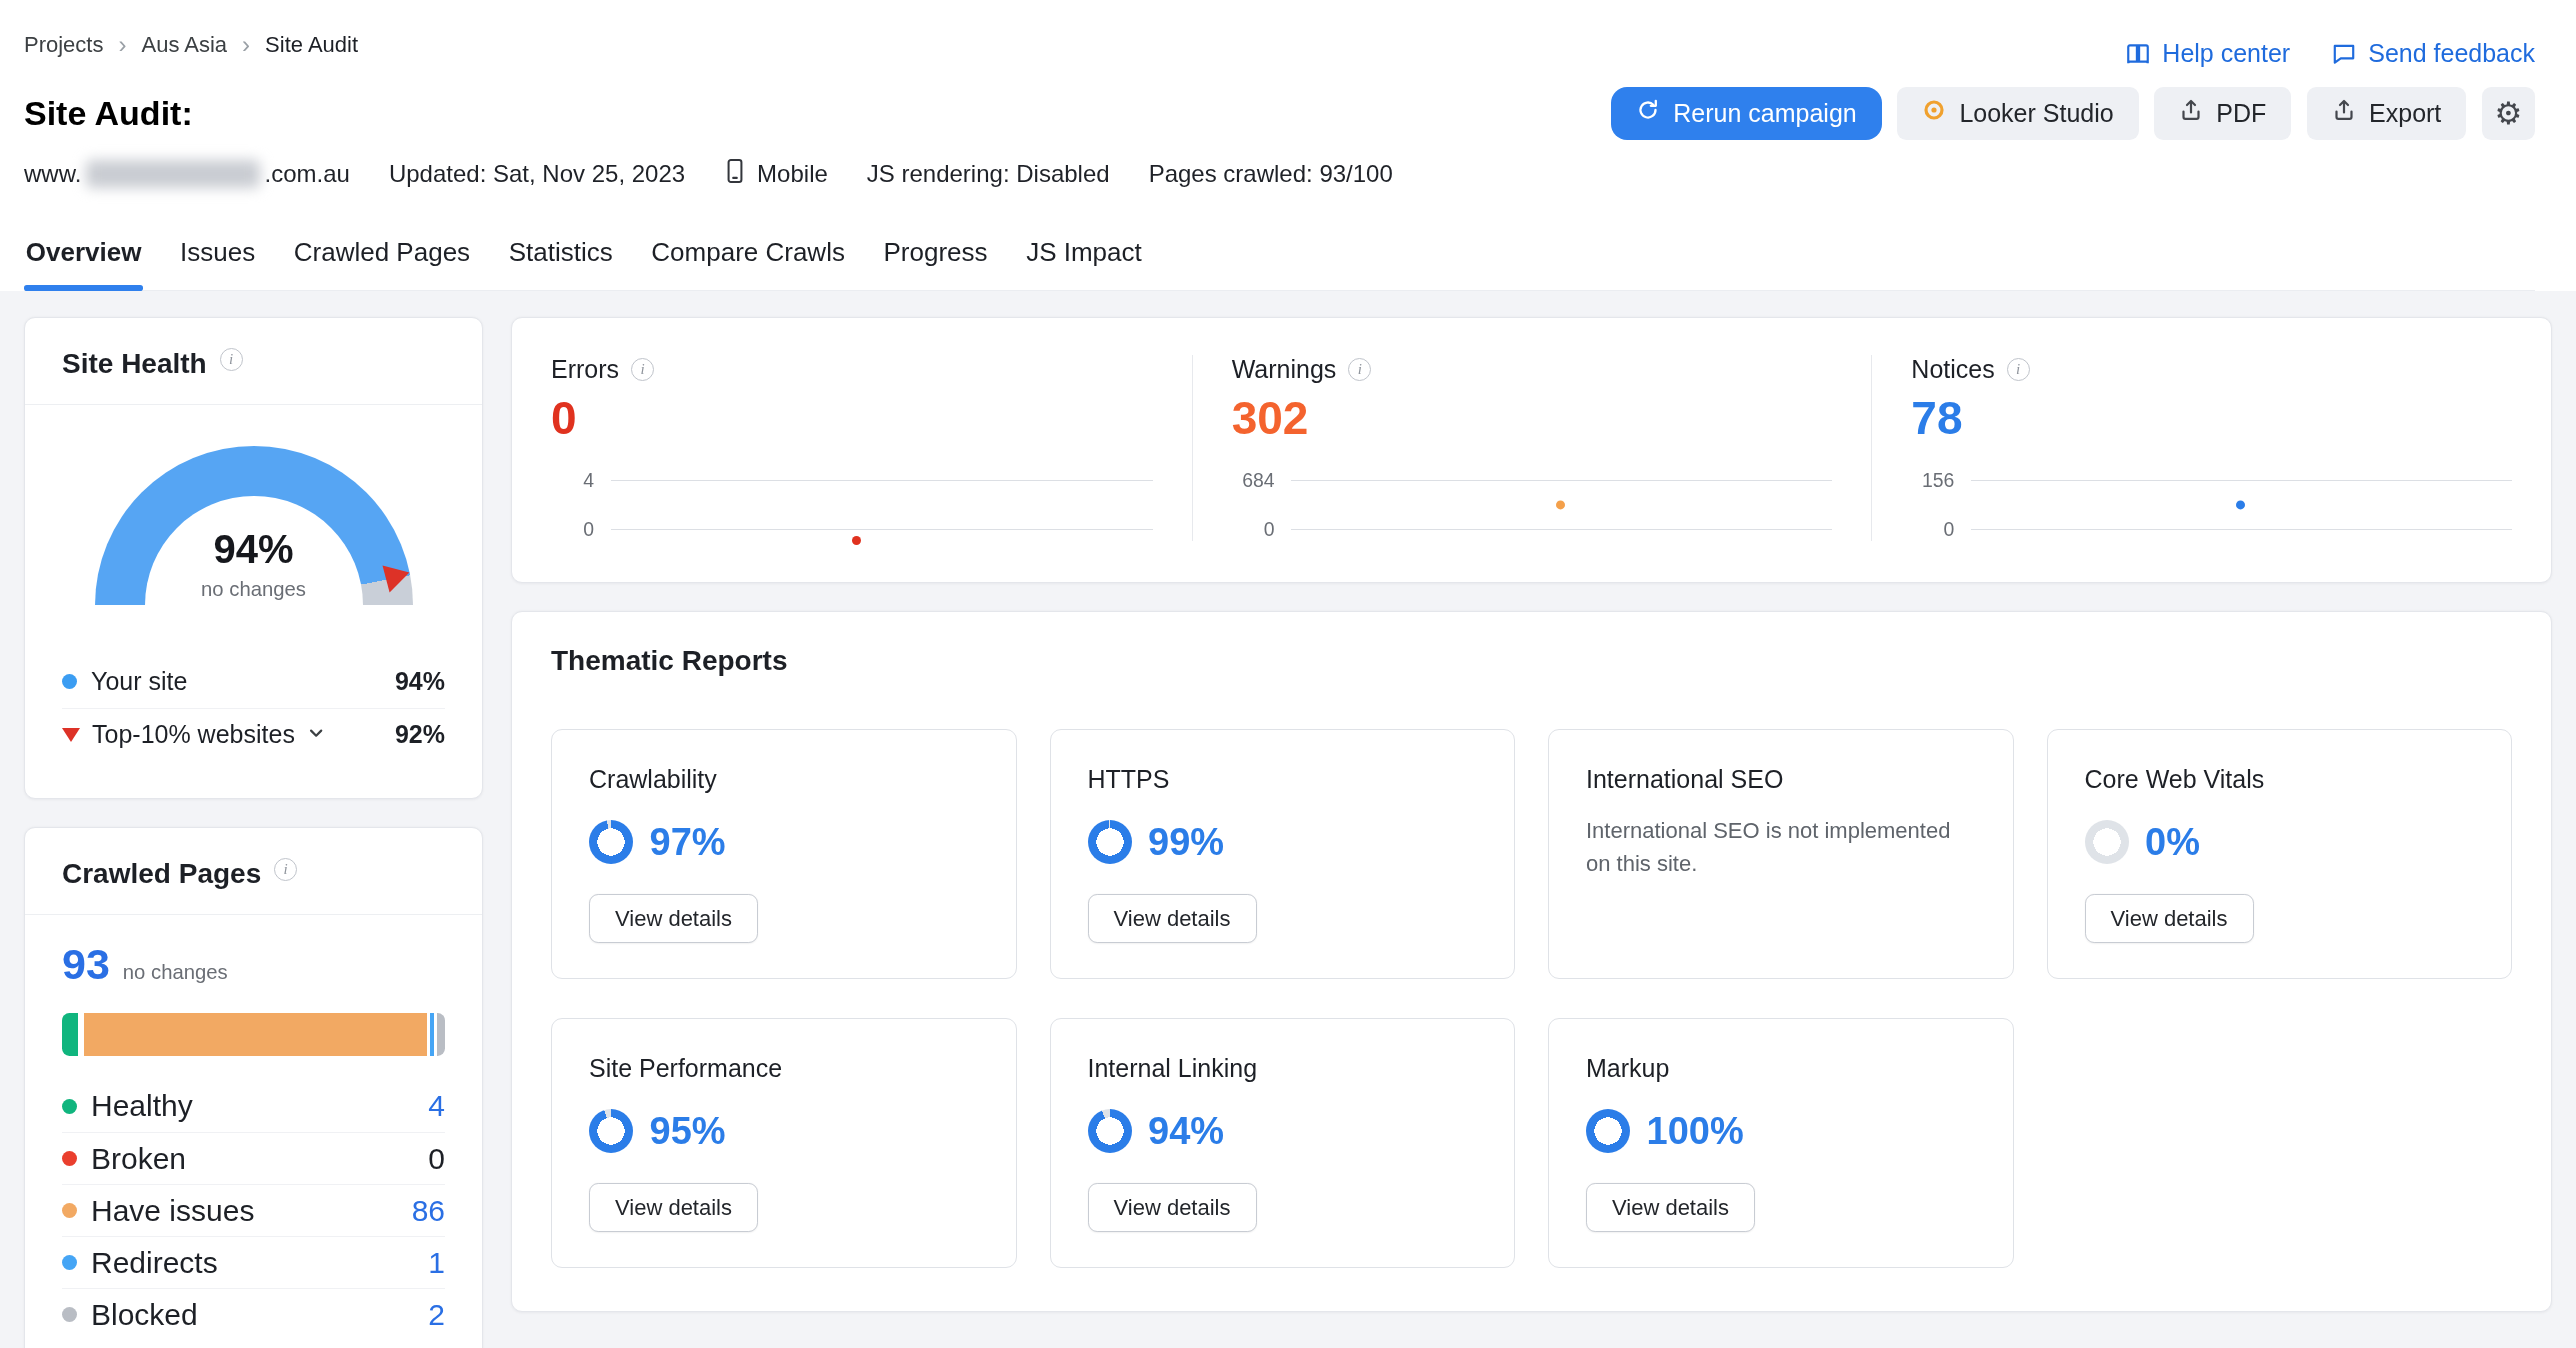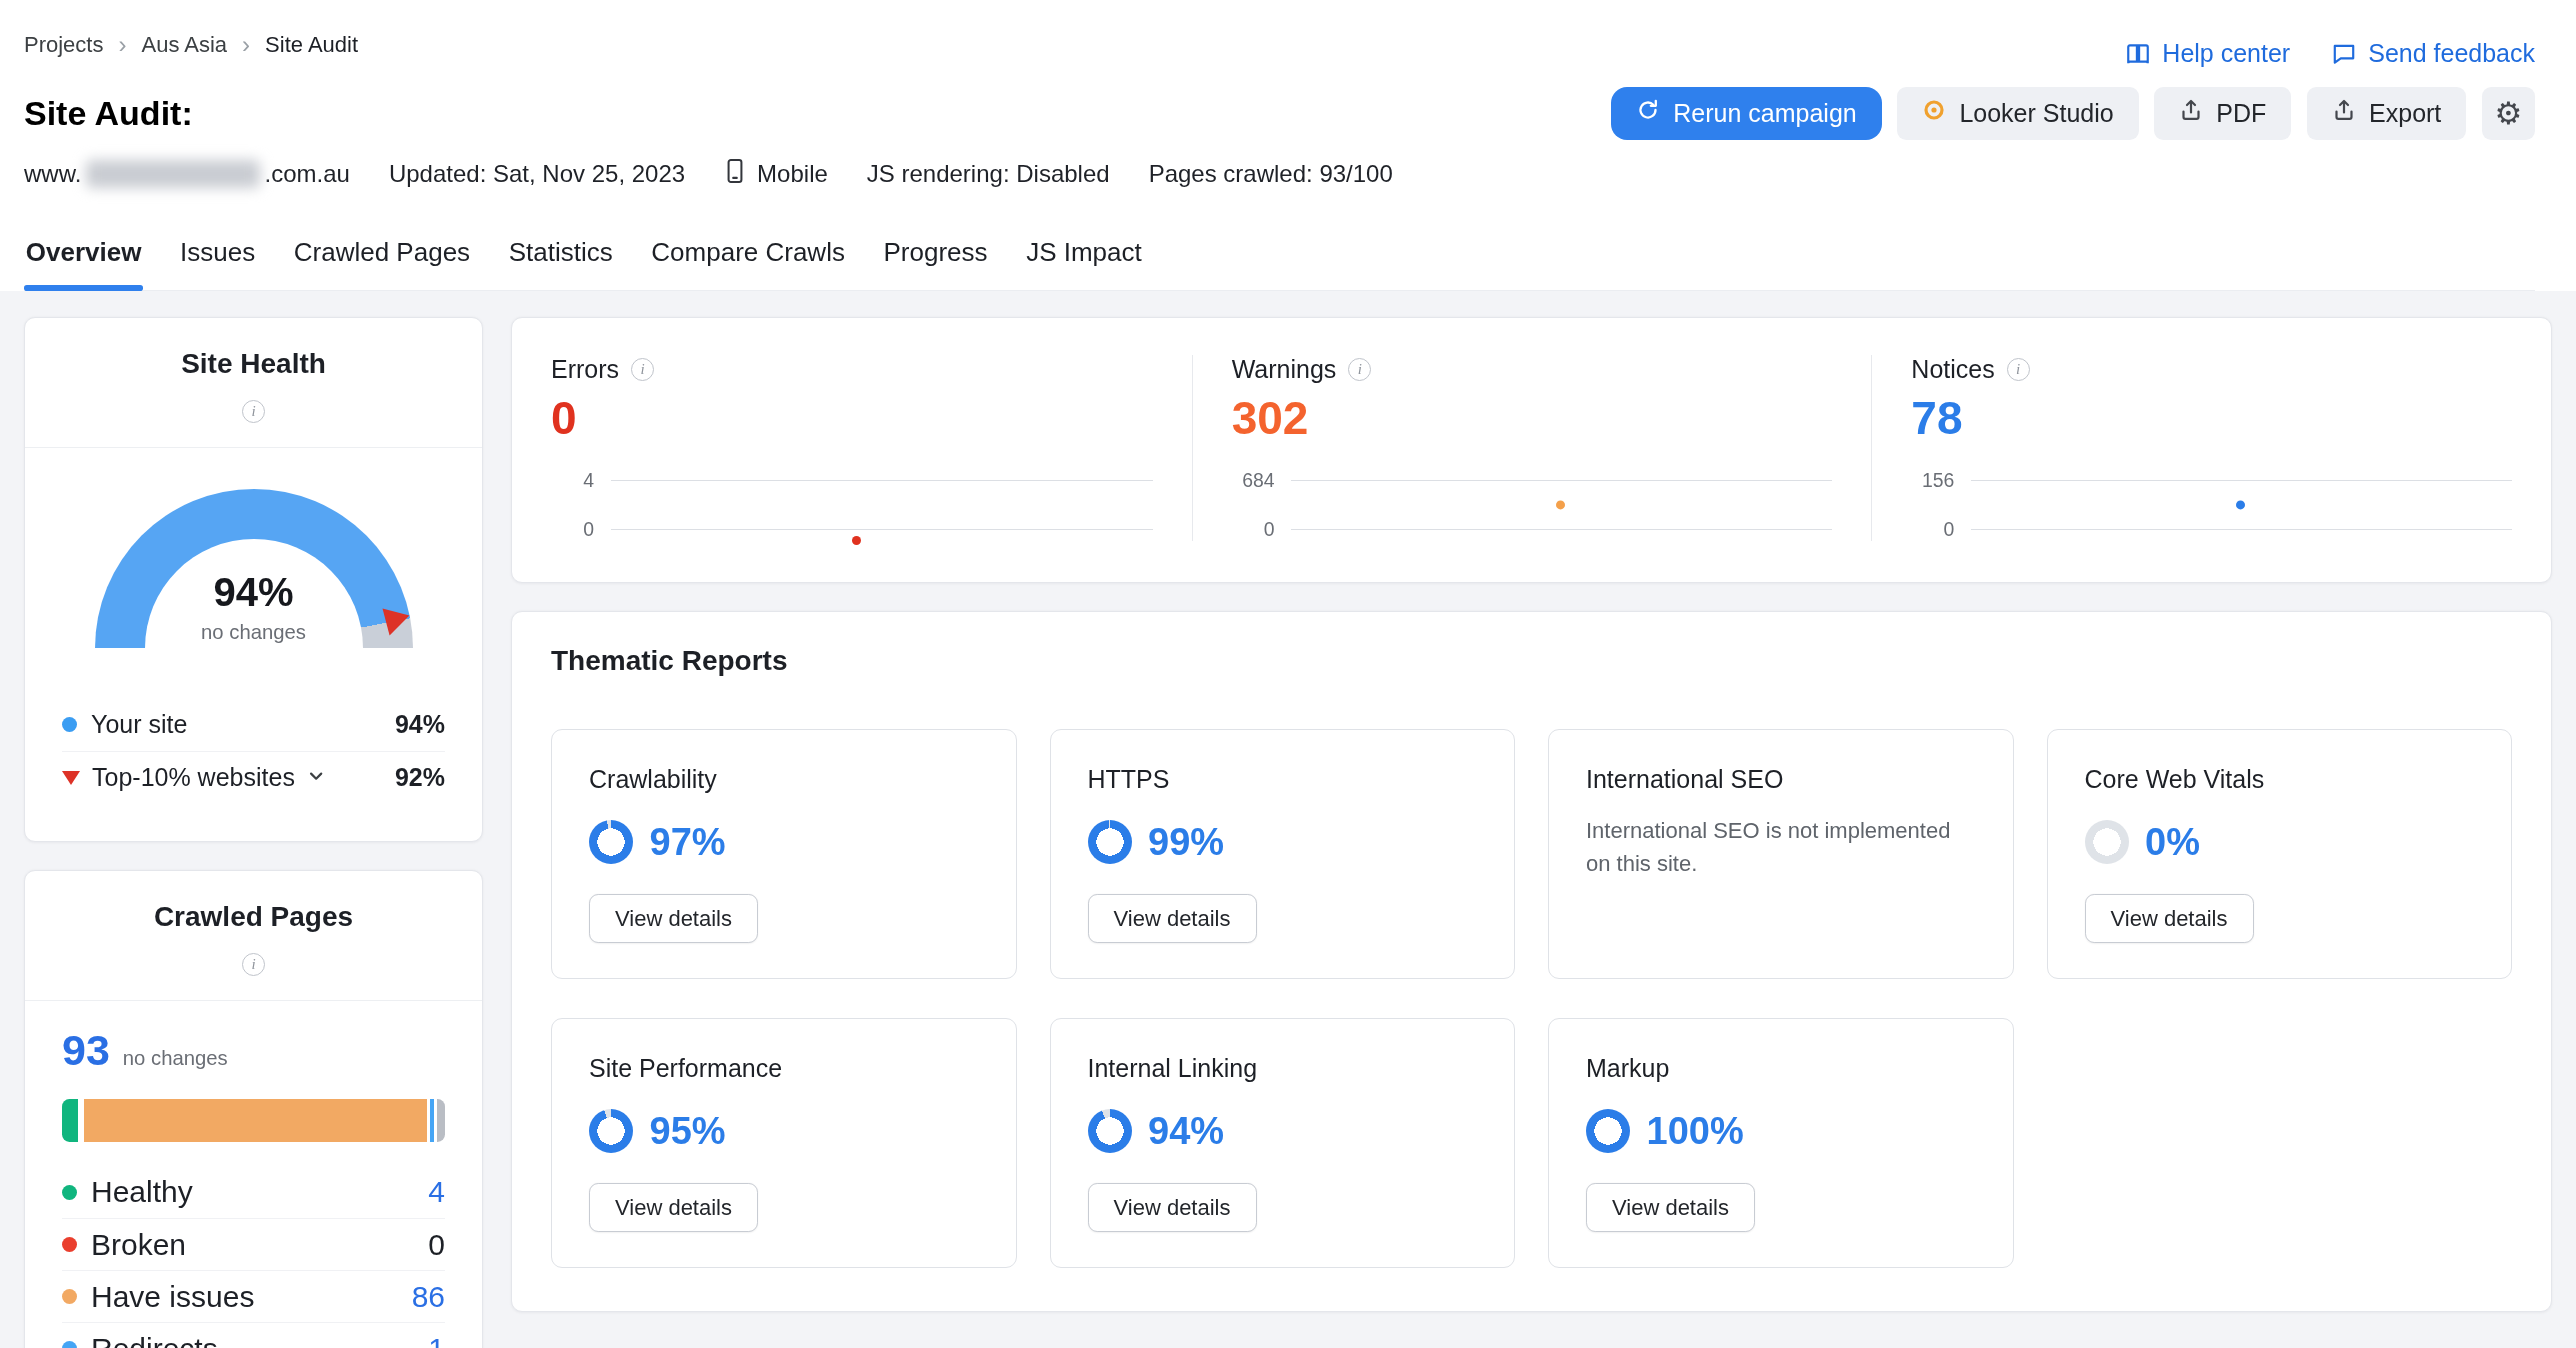--- a/index.html
+++ b/index.html
@@ -37,21 +37,21 @@
   .tab.active{font-weight:bold;}
   .tab.active::after{content:"";position:absolute;left:0;right:0;bottom:-0.9px;height:5.5px;border-radius:2.8px;background:#2f80ed;}
 
   
   .main{flex:1;background:#f3f4f7;padding:26px 24px;display:flex;gap:28px;align-items:flex-start;overflow:hidden;}
   .card{background:#fff;border:0.9px solid #e4e6eb;border-radius:11px;box-shadow:0 0.9px 2.8px rgba(25,28,40,.05);}
   .left-col{width:459px;flex-shrink:0;display:flex;flex-direction:column;gap:28px;}
   .right-col{flex:1;display:flex;flex-direction:column;gap:28px;}
 
   .card-pad{padding:30px 37px 37px;}
-  .card-title-row{display:flex;align-items:center;gap:20px;flex-direction:column;}
+  .card-title-row{display:flex;gap:13px;}
   .card-title{font-size:28px;font-weight:bold;}
   .info{width:23px;height:23px;border:1.8px solid #c0c4cb;border-radius:50%;color:#8f949c;font-size:15px;display:inline-flex;align-items:center;justify-content:center;font-family:"Liberation Serif",serif;font-style:italic;cursor:pointer;flex-shrink:0;}
   .divider{height:0.9px;background:#edeff2;margin:24px -37px 0;}
 
   
   .gauge{width:318px;height:170px;margin:41px auto 0;position:relative;overflow:hidden;}
   .gauge-arc{width:318px;height:318px;border-radius:50%;}
   .gauge-hole{position:absolute;left:50px;top:50px;width:218px;height:218px;background:#fff;border-radius:50%;}
   .gauge-marker{position:absolute;right:7.4px;bottom:30px;width:0;height:0;border-left:14px solid transparent;border-right:14px solid transparent;border-top:24px solid #dd3227;transform:rotate(135deg);}
   .gauge-score{position:absolute;left:0;right:0;bottom:44px;text-align:center;font-size:40px;font-weight:bold;color:#16181d;}

